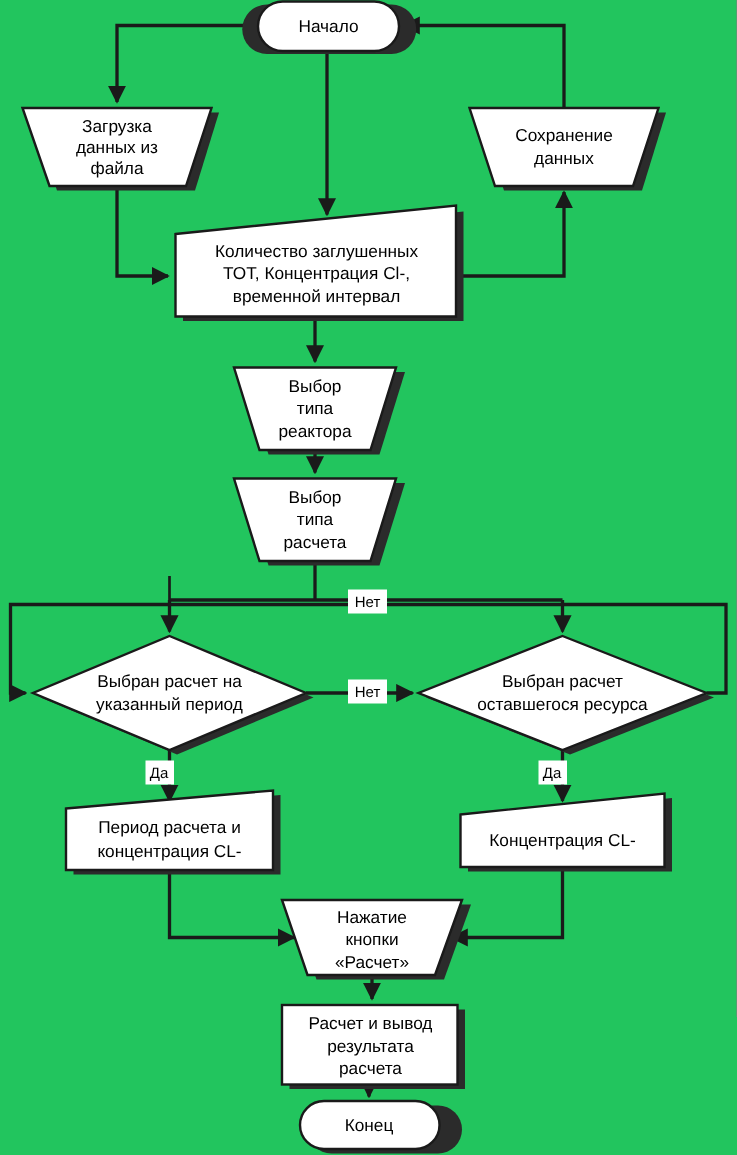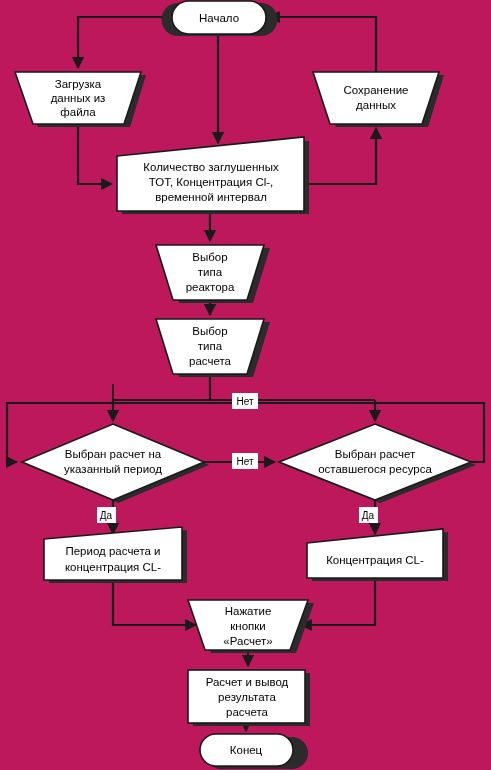--- a/index.html
+++ b/index.html
@@ -11,21 +11,21 @@
   body {
     width: 491px;
     height: 770px;
     overflow: hidden;
     font-family: "Liberation Sans", sans-serif;
   }
   #flow-root {
     position: relative;
     width: 491px;
     height: 770px;
-    background: #be185d;
+    background: #22c55e;
   }
   svg#flow-svg {
     display: block;
     width: 491px;
     height: 770px;
   }
   .shape-fill {
     fill: #ffffff;
     stroke: #1a1a1a;
     stroke-width: 1.6;

